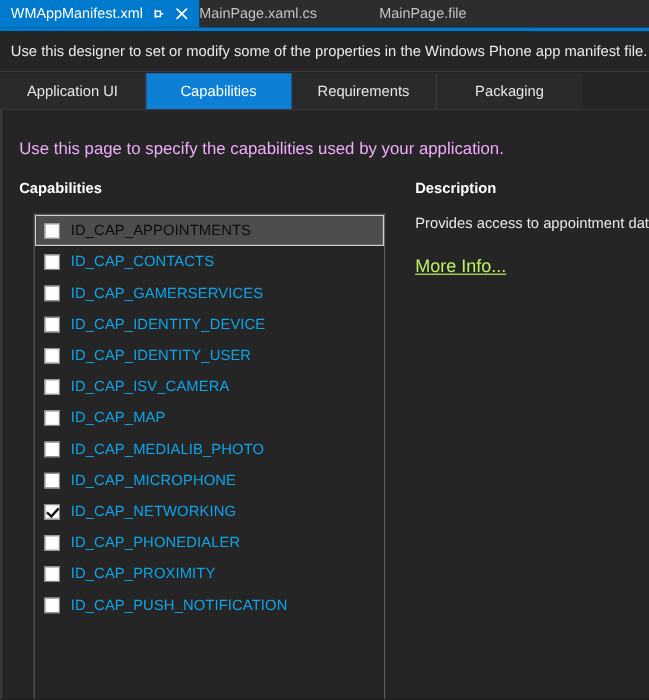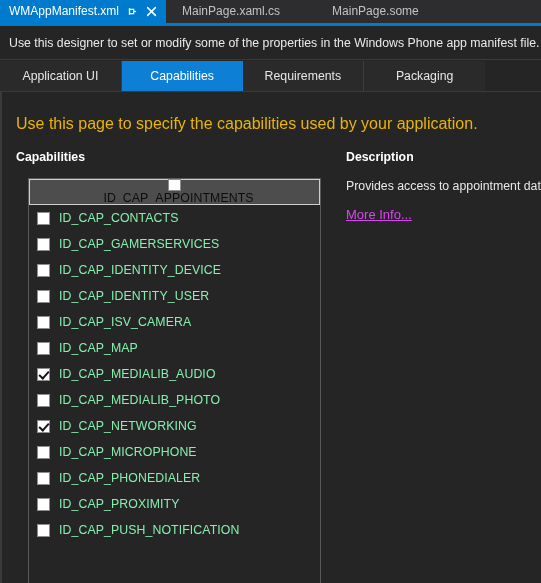--- a/index.html
+++ b/index.html
@@ -143,22 +143,22 @@
     width: 541px;
     height: 491px;
     background: #252526;
     border-left: 2px solid #3a3a3c;
     box-sizing: border-box;
   }
   .page-desc {
     position: absolute;
     top: 23px;
     left: 14px;
-    font-size: 16px;
-    color: #eab308;
+    font-size: 14px;
+    color: #f0abfc;
     white-space: nowrap;
   }
   .section-title {
     position: absolute;
     font-size: 12.3px;
     font-weight: bold;
     color: #ffffff;
     white-space: nowrap;
   }
   #capabilities-title { top: 58px; left: 14px; }
@@ -182,21 +182,20 @@
     display: flex;
     align-items: center;
     padding-left: 8px;
     box-sizing: border-box;
     cursor: default;
   }
   .cap-row.selected {
     background: #4d4d4d;
     outline: 1px solid #cfcfcf;
     outline-offset: -1px;
-    flex-direction: column;
   }
   .cap-row.selected .cap-label { color: #0d0d0d; }
   .cbx {
     width: 13px;
     height: 13px;
     min-width: 13px;
     background: #ffffff;
     border: 1px solid #8d8d8d;
     box-sizing: border-box;
     position: relative;
@@ -209,43 +208,43 @@
     left: 3px;
     top: 0px;
     width: 4px;
     height: 8px;
     border: solid #141414;
     border-width: 0 2px 2px 0;
     transform: rotate(42deg);
   }
   .cap-label {
     font-size: 12.3px;
-    color: #86efac;
+    color: #0ea5e9;
     white-space: nowrap;
     letter-spacing: 0.1px;
   }
 
   
   .descpanel {
     position: absolute;
     top: 86px;
     left: 344px;
     width: 200px;
   }
   .desc-body {
     font-size: 12.3px;
     color: #e8e8e8;
     white-space: nowrap;
     line-height: 16px;
   }
   .more-link {
     display: inline-block;
-    margin-top: 13px;
-    font-size: 13px;
-    color: #d946ef;
+    margin-top: 20px;
+    font-size: 15px;
+    color: #bef264;
     text-decoration: underline;
     cursor: pointer;
     white-space: nowrap;
   }
 </style>
 </head>
 <body>
 
 <div id="root">
 
@@ -265,25 +264,25 @@
         <span class="close-icon">
           <svg width="13" height="13" viewBox="0 0 13 13">
             <g stroke="#ffffff" stroke-width="1.5" stroke-linecap="round">
               <path d="M2.6 2.6l7.8 7.8"></path>
               <path d="M10.4 2.6l-7.8 7.8"></path>
             </g>
           </svg>
         </span>
       </span>
     </div>
-    <div class="doc-tab" style="padding-left:16px;padding-right:40px;">
+    <div class="doc-tab" style="padding-left:0;padding-right:40px;">
       <span class="tab-label">MainPage.xaml.cs</span>
     </div>
     <div class="doc-tab" style="padding-left:12px;">
-      <span class="tab-label">MainPage.some</span>
+      <span class="tab-label">MainPage.file</span>
     </div>
   </div>
   <div class="tabstrip-underline"></div>
 
   <div class="banner">
     <span class="banner-text">Use this designer to set or modify some of the properties in the Windows Phone app manifest file.</span>
   </div>
   <div class="banner-sep"></div>
 
   <div class="subtabs">
@@ -332,34 +331,30 @@
         </div>
         <div class="cap-row">
           <span class="cbx"></span>
           <span class="cap-label">ID_CAP_ISV_CAMERA</span>
         </div>
         <div class="cap-row">
           <span class="cbx"></span>
           <span class="cap-label">ID_CAP_MAP</span>
         </div>
         <div class="cap-row">
-          <span class="cbx checked"></span>
-          <span class="cap-label">ID_CAP_MEDIALIB_AUDIO</span>
-        </div>
-        <div class="cap-row">
           <span class="cbx"></span>
           <span class="cap-label">ID_CAP_MEDIALIB_PHOTO</span>
+        </div>
+        <div class="cap-row">
+          <span class="cbx"></span>
+          <span class="cap-label">ID_CAP_MICROPHONE</span>
         </div>
         <div class="cap-row">
           <span class="cbx checked"></span>
           <span class="cap-label">ID_CAP_NETWORKING</span>
-        </div>
-        <div class="cap-row">
-          <span class="cbx"></span>
-          <span class="cap-label">ID_CAP_MICROPHONE</span>
         </div>
         <div class="cap-row">
           <span class="cbx"></span>
           <span class="cap-label">ID_CAP_PHONEDIALER</span>
         </div>
         <div class="cap-row">
           <span class="cbx"></span>
           <span class="cap-label">ID_CAP_PROXIMITY</span>
         </div>
         <div class="cap-row">

